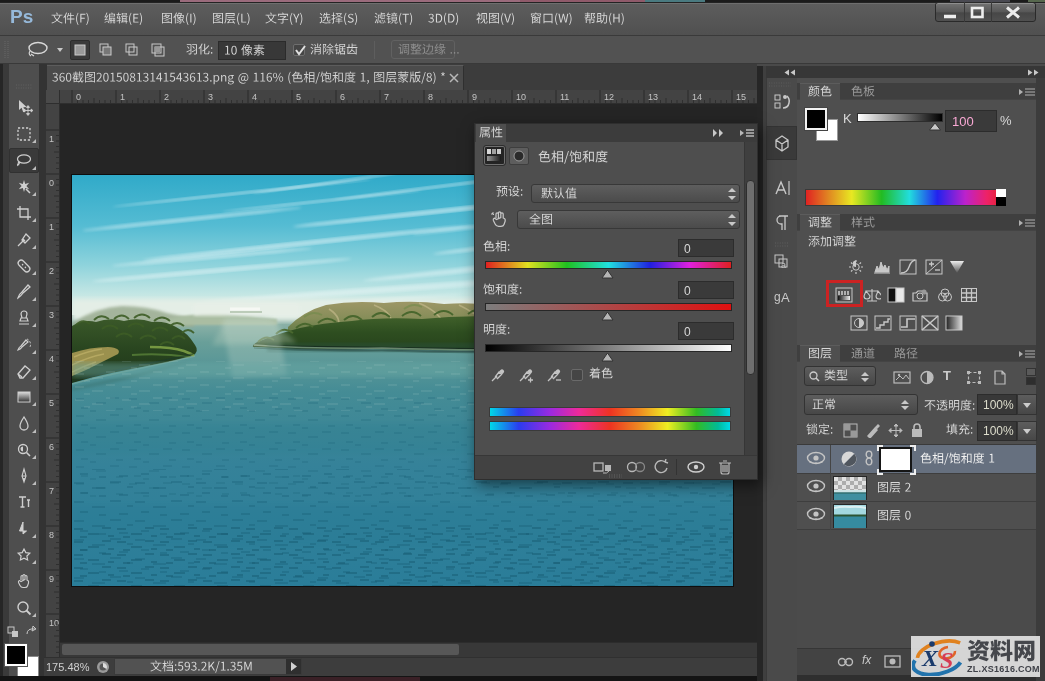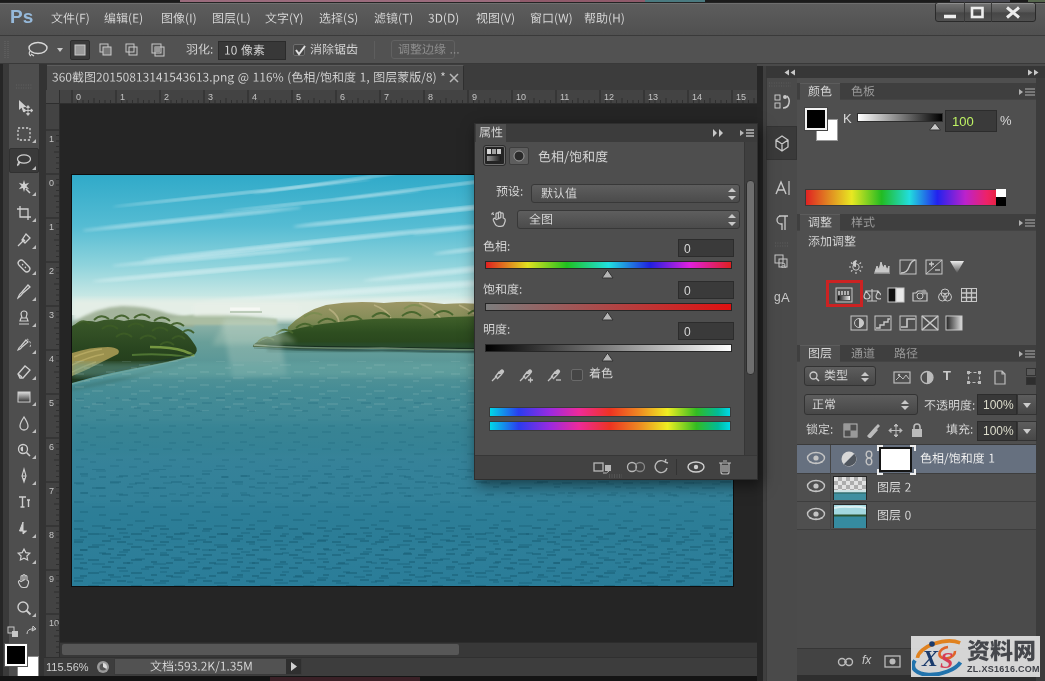--- a/index.html
+++ b/index.html
@@ -833,21 +833,21 @@
       <rect x="0" y="248" width="661" height="30" fill="#2f7f90" opacity="0.3" filter="url(#bl3)"></rect>
       <rect x="0" y="330" width="661" height="40" fill="#277a94" opacity="0.3" filter="url(#bl3)"></rect>
       <rect x="0" y="186" width="661" height="50" fill="url(#spark)" opacity="0.8"></rect>
       <rect x="0" y="222" width="661" height="100" fill="url(#rip1)"></rect>
       <rect x="0" y="294" width="661" height="117" fill="url(#rip2)"></rect>
       <rect x="0" y="352" width="661" height="59" fill="url(#rip3)"></rect>
     </svg>
     <div style="position:absolute;left:60px;top:642px;width:697px;height:15px;background:#383838;border-top:1px solid #2c2c2c"></div>
     <div style="position:absolute;left:62px;top:644px;width:397px;height:11px;background:#575757;border-radius:2px"></div>
     <div style="position:absolute;left:44px;top:657px;width:713px;height:19px;background:#3d3d3d;border-top:1px solid #303030"></div>
-    <span style="position:absolute;left:46px;top:661px;font-size:11px;color:#cfcfcf;font-family:'Liberation Sans',sans-serif;white-space:pre;">115.56%</span>
+    <span style="position:absolute;left:46px;top:661px;font-size:11px;color:#cfcfcf;font-family:'Liberation Sans',sans-serif;white-space:pre;">175.48%</span>
     <svg style="position:absolute;left:96px;top:660px;" width="14" height="14" viewBox="0 0 14 14">
       <circle cx="7" cy="7" r="6" fill="#9a9a9a"></circle>
       <circle cx="7" cy="7" r="3.5" fill="#555"></circle>
       <path d="M7 7 L7 3 A4 4 0 0 1 10.5 9z" fill="#ddd"></path>
     </svg>
     <div style="position:absolute;left:114px;top:658px;width:188px;height:17px;background:#525252;border:1px solid #3a3a3a"></div>
     <svg style="position:absolute;left:150px;top:660px" width="104" height="15" viewBox="0 0 104 15" fill="#d8d8d8">
       <use href="#gr6587" transform="translate(0.0 10.6) scale(0.01200 -0.01200)"></use>
       <use href="#gr6863" transform="translate(12.0 10.6) scale(0.01200 -0.01200)"></use>
       <use href="#gr3a" transform="translate(24.0 10.6) scale(0.01200 -0.01200)"></use>
@@ -931,21 +931,21 @@
     </svg>
     <div style="position:absolute;left:797px;top:100px;width:239px;height:110px;background:#4f4f4f"></div>
     <div style="position:absolute;left:816px;top:119px;width:22px;height:22px;background:#fff;border:1px solid #999"></div>
     <div style="position:absolute;left:805px;top:108px;width:22px;height:22px;background:#000;border:2px solid #f2f2f2;outline:1px solid #444"></div>
     <span style="position:absolute;left:843px;top:111px;font-size:13px;color:#d8d8d8;font-family:'Liberation Sans',sans-serif;white-space:pre;">K</span>
     <div style="position:absolute;left:857px;top:113px;width:86px;height:9px;background:linear-gradient(90deg,#fff,#000);border:1px solid #2d2d2d"></div>
     <svg style="position:absolute;left:928px;top:122px;" width="14" height="9" viewBox="0 0 14 9">
       <path d="M7 1 L12.5 8 H1.5z" fill="#c8c8c8" stroke="#333"></path>
     </svg>
     <div style="position:absolute;left:945px;top:110px;width:52px;height:22px;background:#3a3a3a;border:1px solid #2c2c2c"></div>
-    <span style="position:absolute;left:952px;top:114px;font-size:13px;color:#bef264;font-family:'Liberation Sans',sans-serif;white-space:pre;">100</span>
+    <span style="position:absolute;left:952px;top:114px;font-size:13px;color:#f9a8d4;font-family:'Liberation Sans',sans-serif;white-space:pre;">100</span>
     <span style="position:absolute;left:1000px;top:113px;font-size:13px;color:#d8d8d8;font-family:'Liberation Sans',sans-serif;white-space:pre;">%</span>
     <div style="position:absolute;left:805px;top:189px;width:201px;height:17px;background:linear-gradient(90deg,#e02222,#e08422 11%,#e8e822 23%,#22bb22 38%,#22dddd 52%,#2222ee 66%,#bb22cc 80%,#ee2266 91%,#e02222);border:1px solid #3a3a3a"></div>
     <div style="position:absolute;left:996px;top:189px;width:10px;height:8px;background:#fff"></div>
     <div style="position:absolute;left:996px;top:197px;width:10px;height:9px;background:#000"></div>
     <div style="position:absolute;left:797px;top:214px;width:239px;height:17px;background:#3f3f3f;border-bottom:1px solid #444"></div>
     <div style="position:absolute;left:800px;top:214px;width:40px;height:17px;background:#4f4f4f;border-top:1px solid #5c5c5c"></div>
     <svg style="position:absolute;left:808px;top:216px" width="25" height="15" viewBox="0 0 25 15" fill="#d8d8d8">
       <use href="#gr8c03" transform="translate(0.0 10.6) scale(0.01200 -0.01200)"></use>
       <use href="#gr6574" transform="translate(12.0 10.6) scale(0.01200 -0.01200)"></use>
     </svg>

